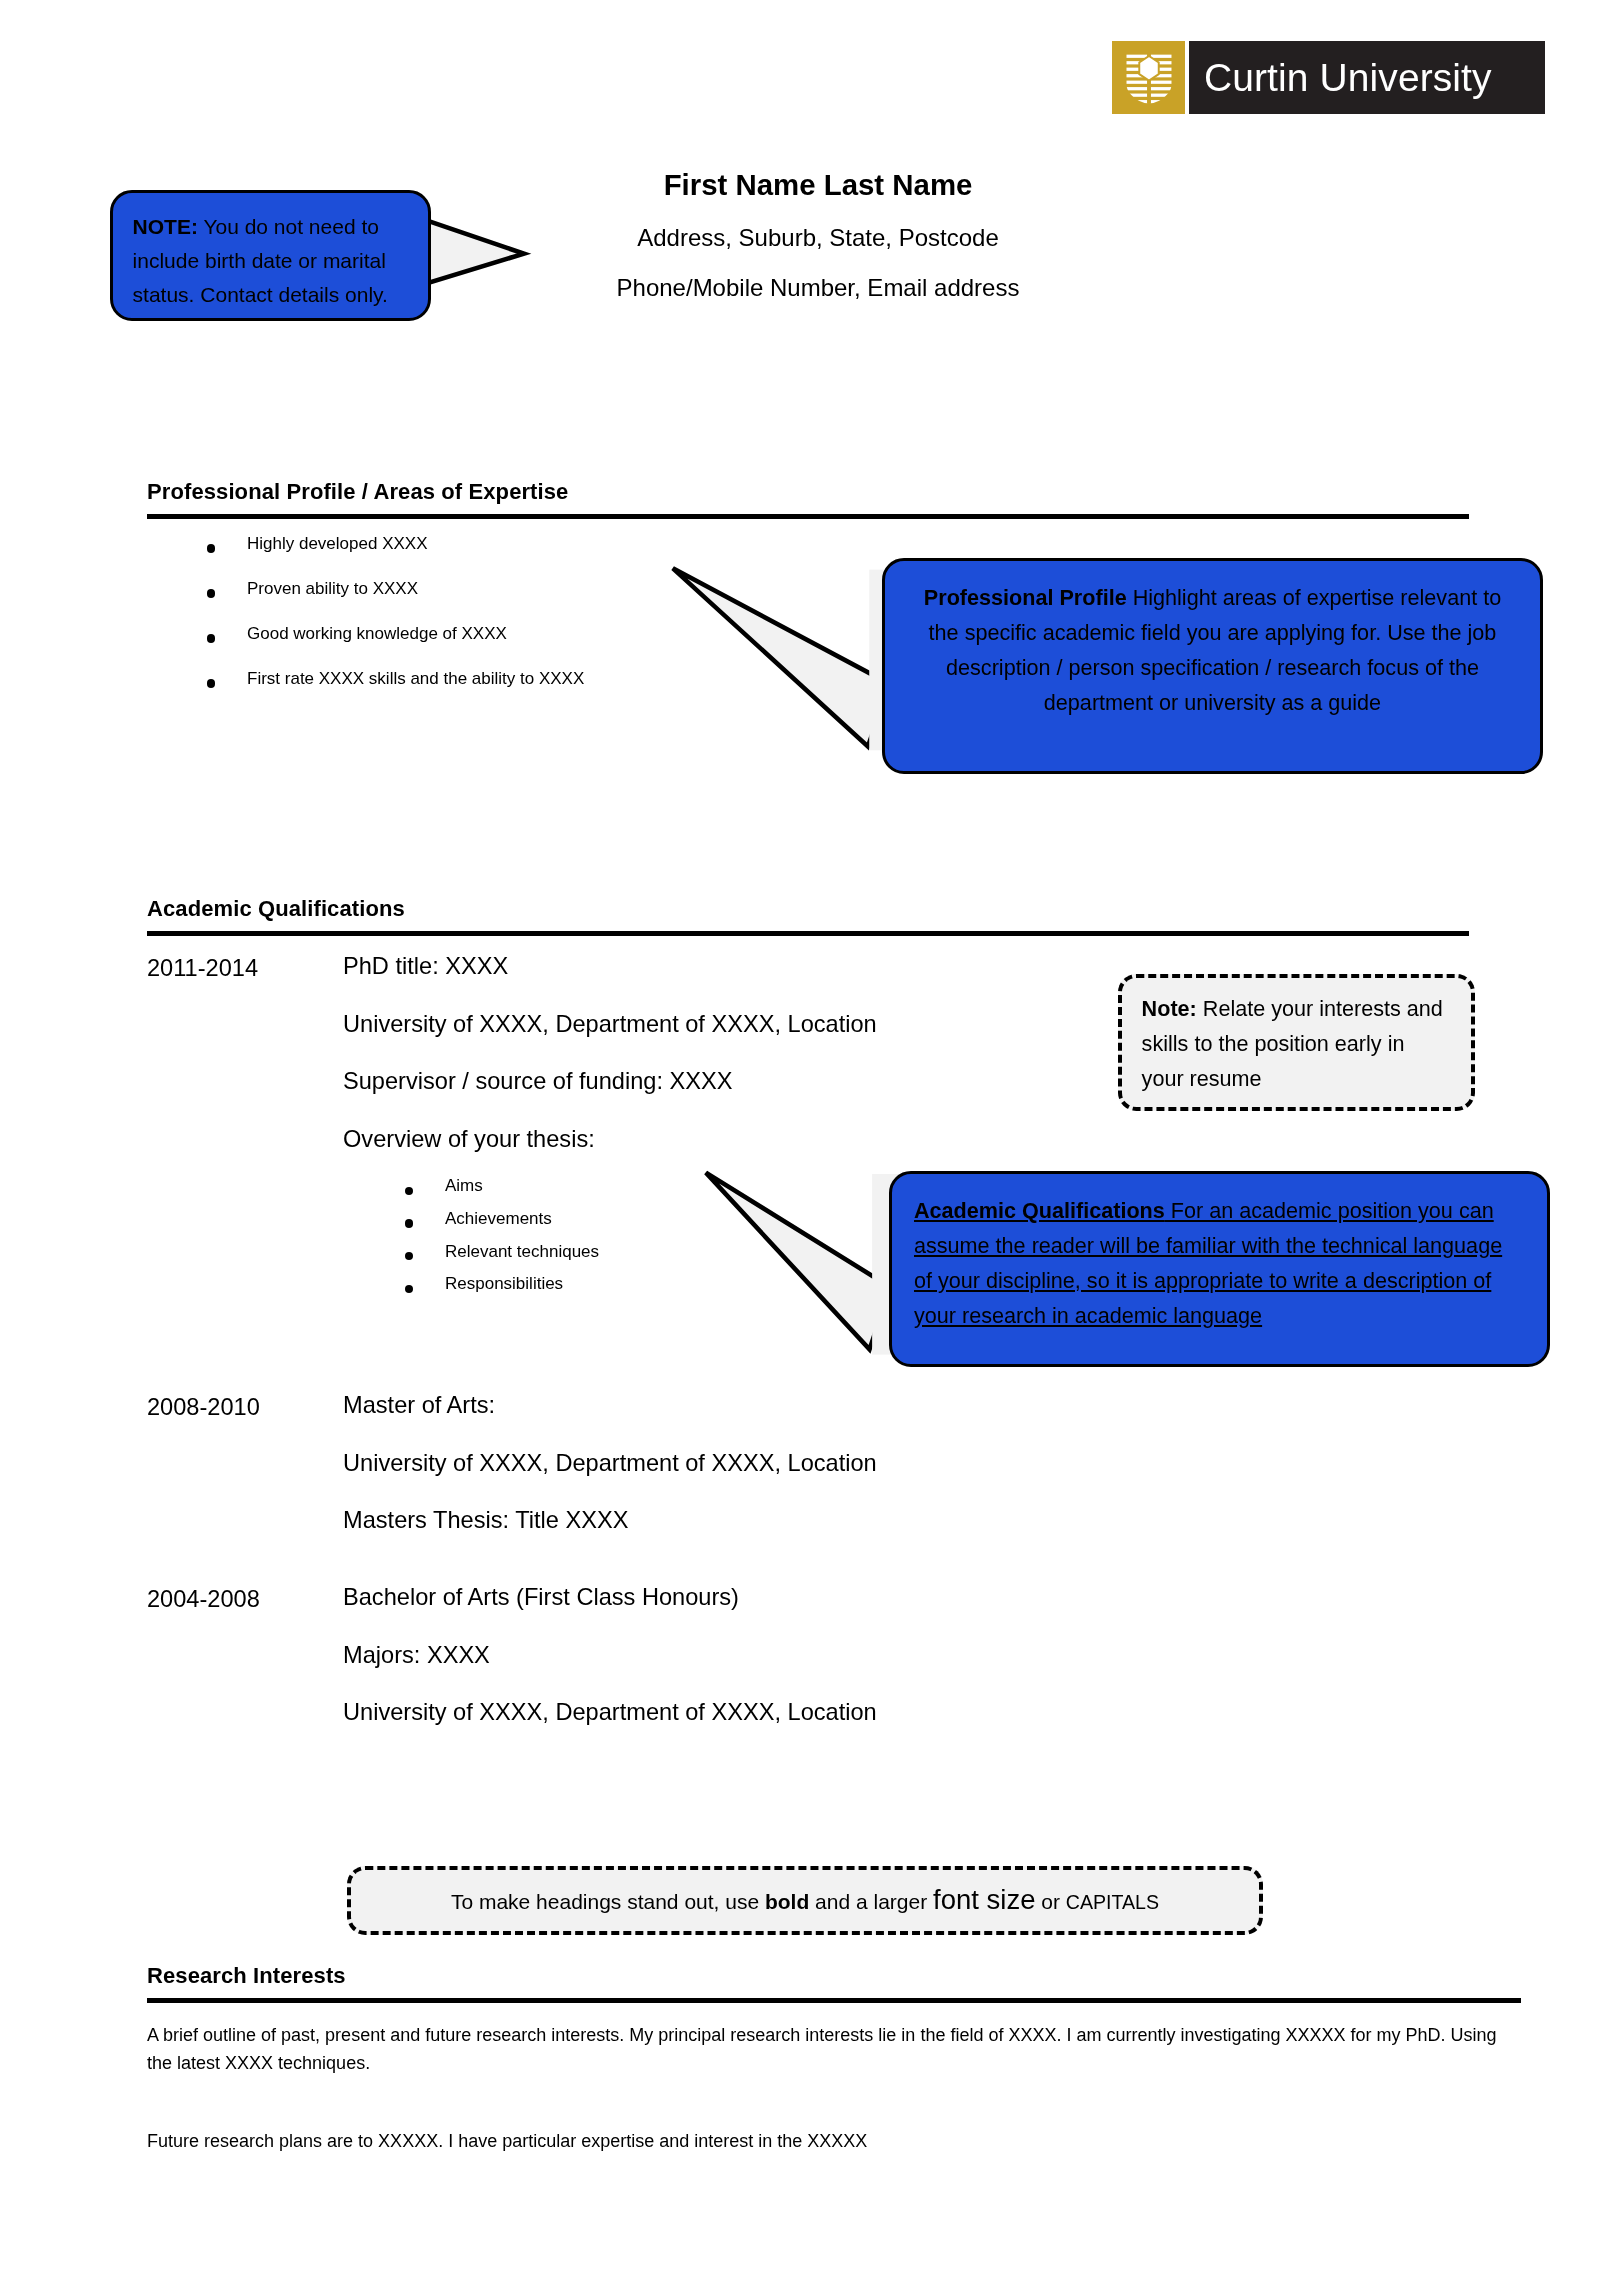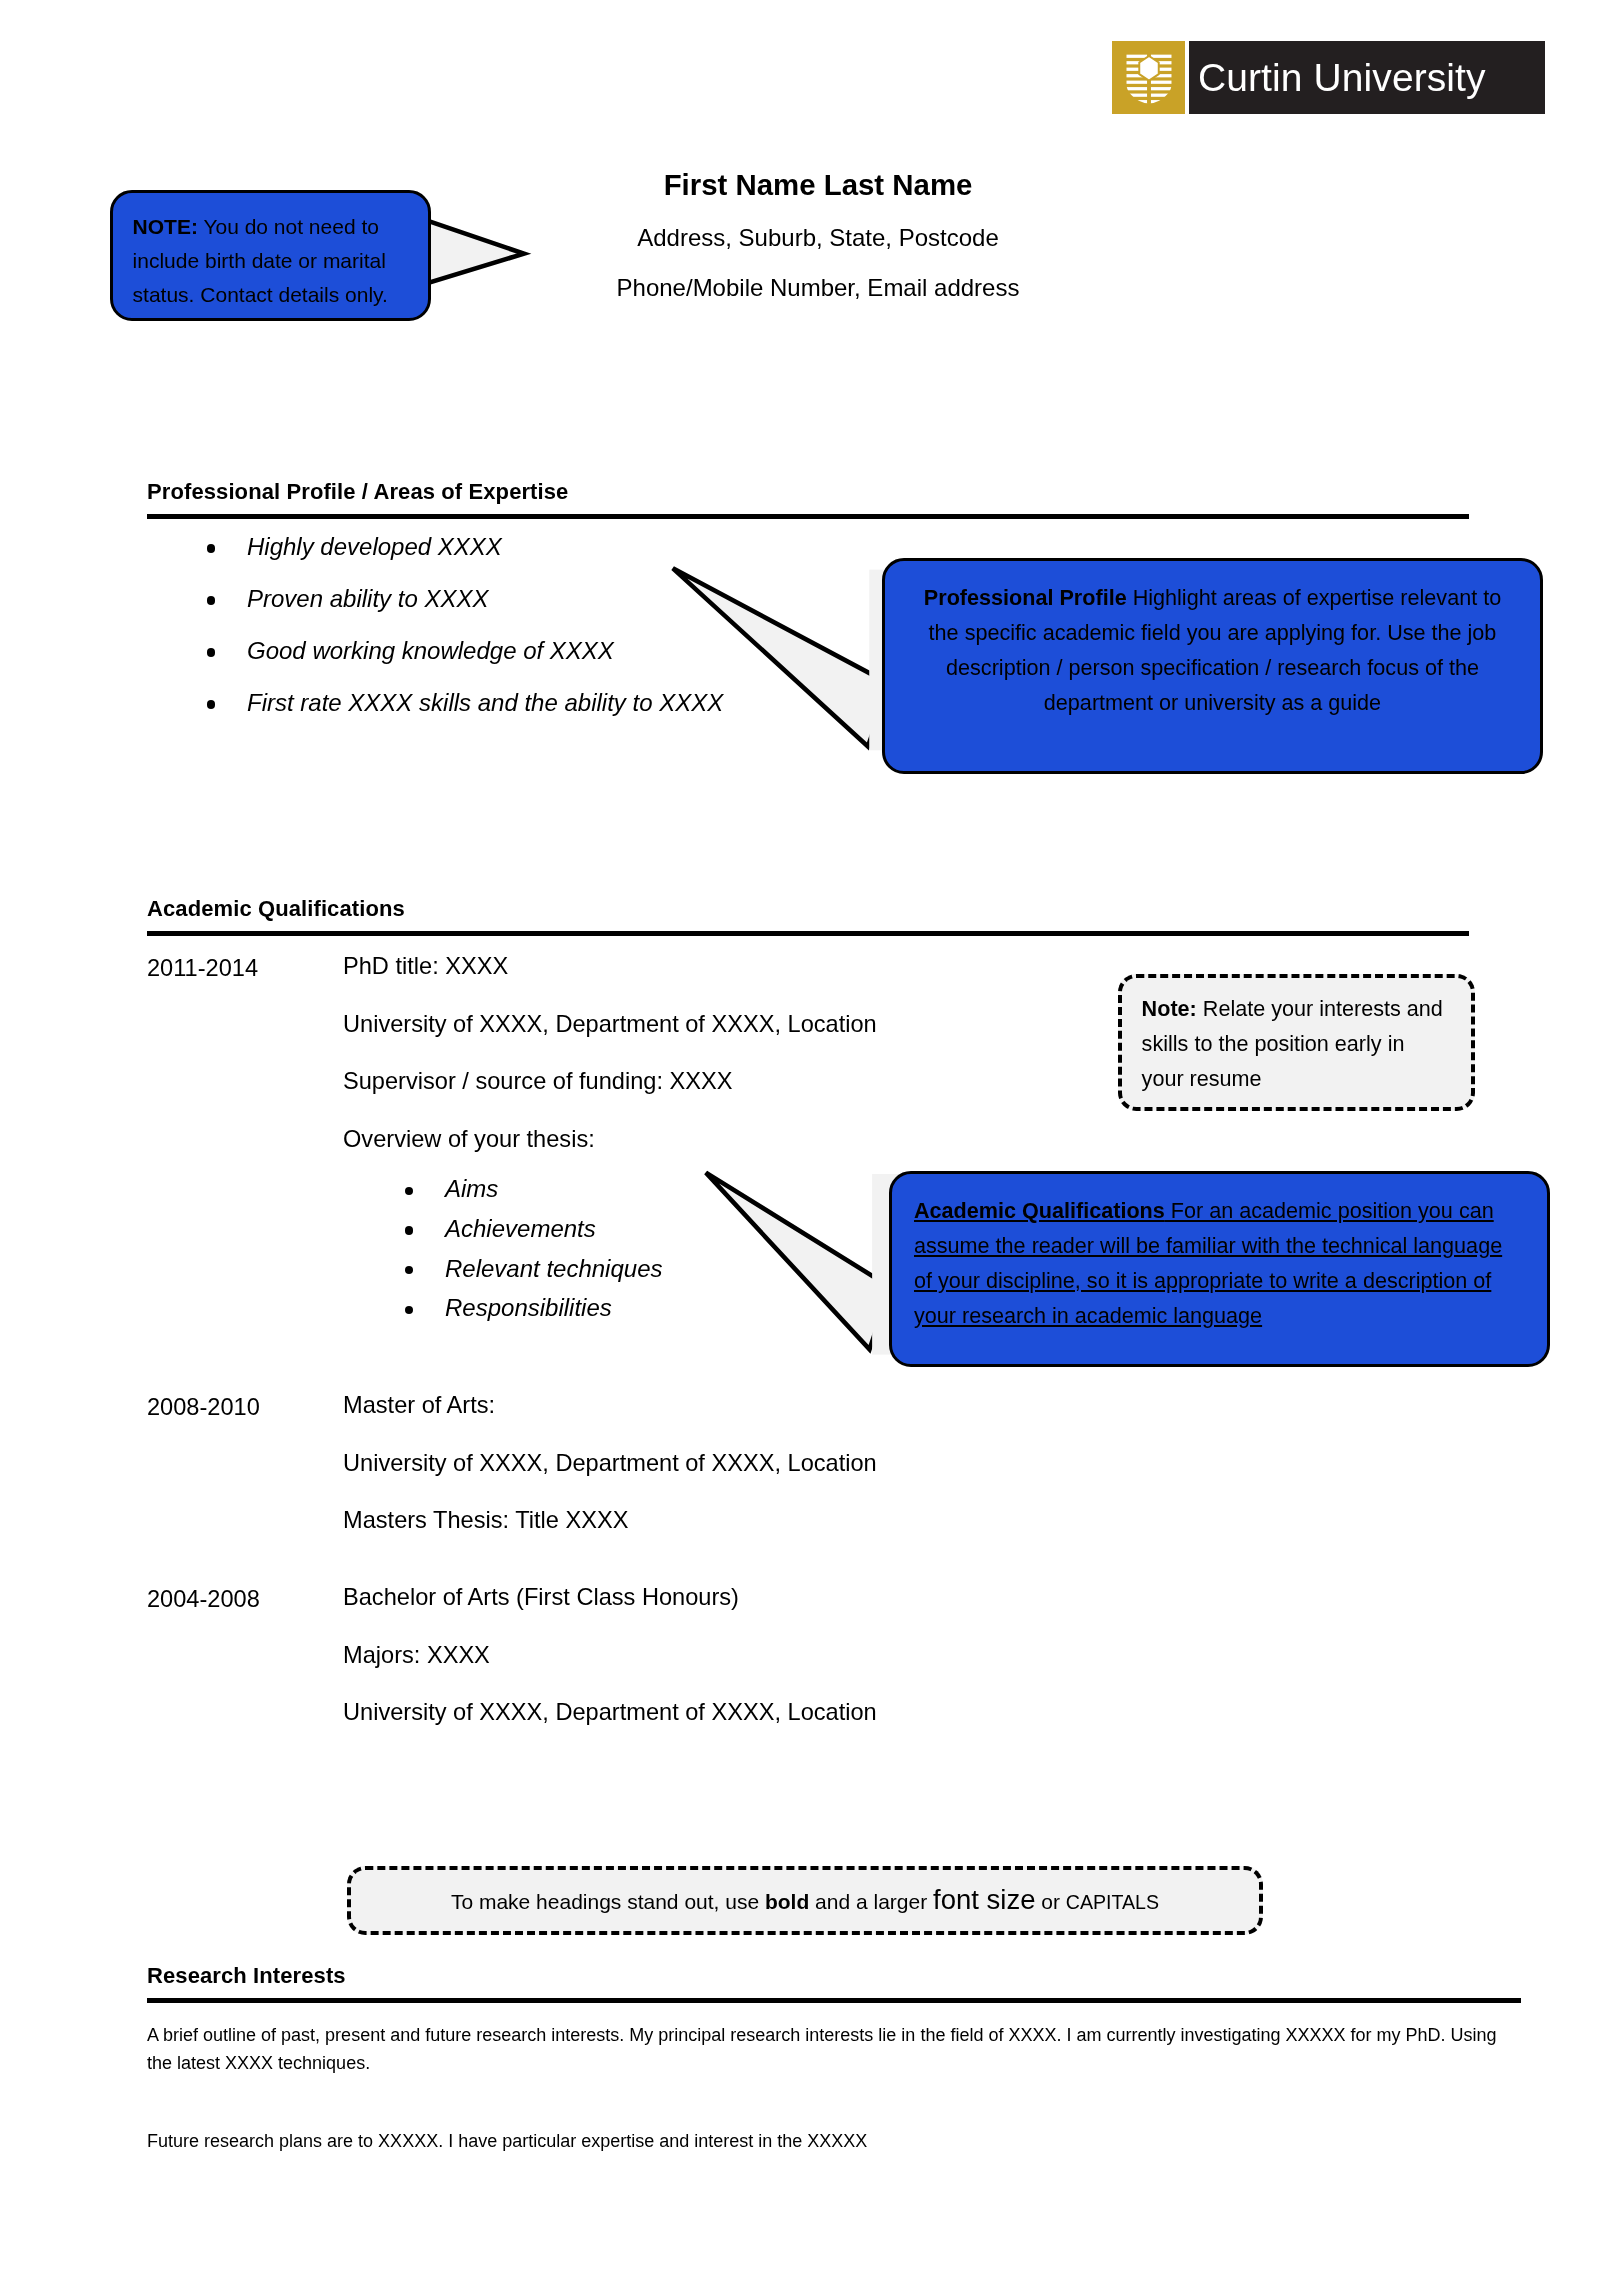--- a/index.html
+++ b/index.html
@@ -47,21 +47,21 @@
     width: 3.9px;
     background: #ffffff;
     flex: 0 0 3.9px;
   }
   #logo-wordmark {
     flex: 1 1 auto;
     background: #231f20;
     color: #ffffff;
     display: flex;
     align-items: center;
-    padding-left: 9px;
+    padding-left: 15px;
     font-size: 39px;
     letter-spacing: 0.1px;
     font-weight: 400;
     white-space: nowrap;
   }
 
   
   #header-block {
     position: absolute;
     left: 543px;
@@ -141,25 +141,24 @@
   }
 
   
   ul.bullets {
     list-style: none;
     margin: 0;
     padding: 0;
   }
   ul.bullets li {
     position: relative;
-    font-size: 24px;
+    font-size: 17px;
     line-height: 1.0;
     padding-left: 51px;
     margin-bottom: 28px;
-    font-style: italic;
   }
   ul.bullets li::before {
     content: "";
     position: absolute;
     left: 10.5px;
     top: 9.2px;
     width: 8.5px;
     height: 8.5px;
     background: #000000;
     border-radius: 50%;

